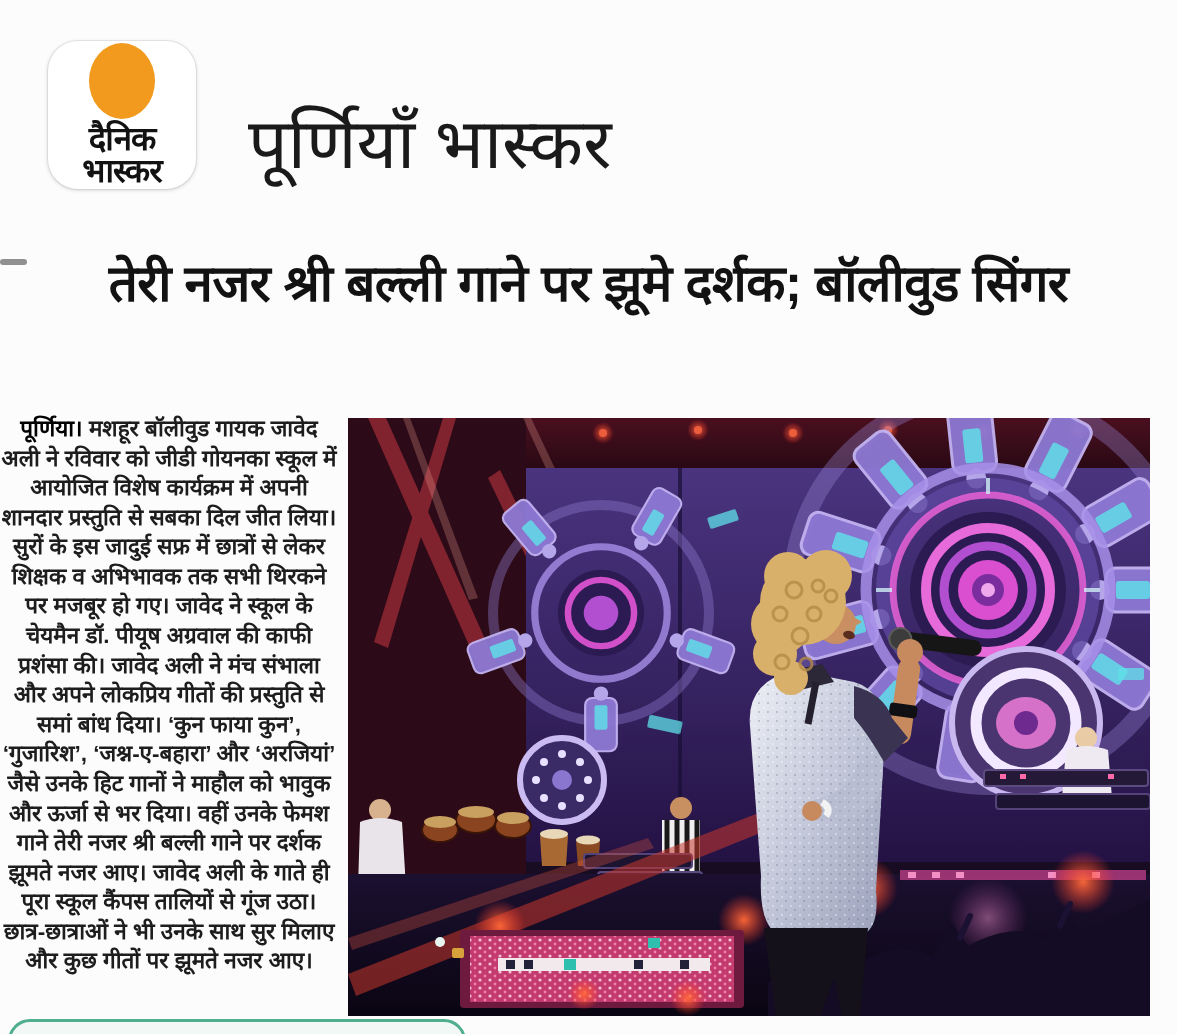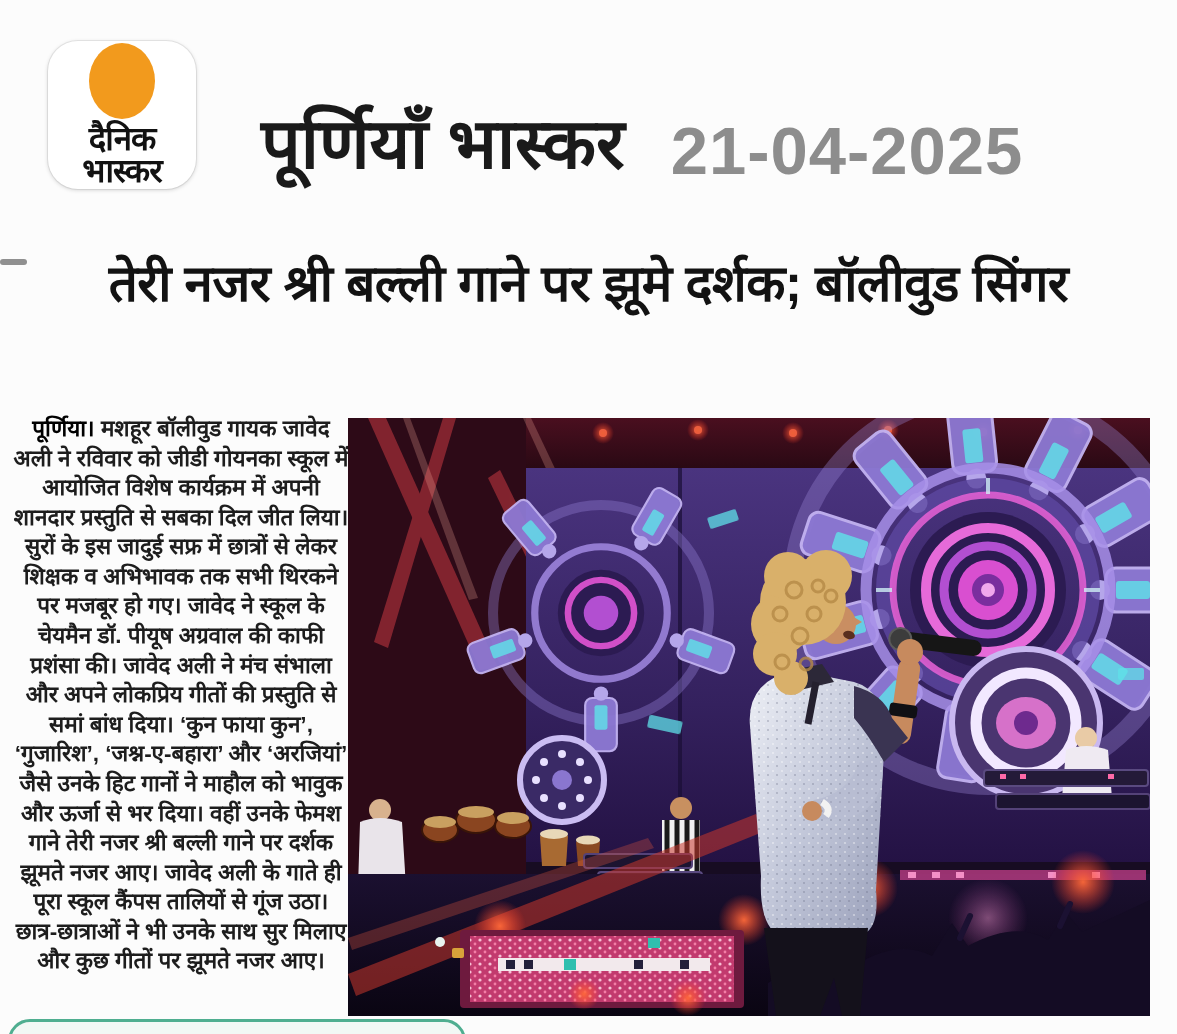--- a/index.html
+++ b/index.html
@@ -18,39 +18,39 @@
     display:flex;align-items:flex-end;gap:20px;
   }
   .logo{
     width:148px;height:148px;background:#ffffff;border-radius:30px;
     box-shadow:0 1px 4px rgba(0,0,0,.18), 0 0 0 1px #ececec;
     display:flex;flex-direction:column;align-items:center;justify-content:center;
   }
   .logo-sun{width:66px;height:76px;border-radius:50%;background:#F29A1D;margin-bottom:4px;}
   .logo-text{font-weight:800;font-size:33px;line-height:.98;color:#121212;text-align:center;letter-spacing:-1px;}
   .masthead-title{
-    margin-left:45px;font-size:70px;font-weight:700;color:#1a1a1a;white-space:nowrap;
+    margin-left:32px;font-size:70px;font-weight:400;color:#1a1a1a;white-space:nowrap;
   }
   .masthead-date{
     margin-left:26px;font-size:67px;font-weight:700;color:#8D8D8D;letter-spacing:1px;white-space:nowrap;
   }
 
   
   .left-dash{position:absolute;left:0;top:259px;width:27px;height:6px;background:#909090;border-radius:3px;}
 
   
   .headline{
     position:absolute;left:30px;right:30px;top:248px;
     text-align:center;font-weight:700;color:#121212;
     font-size:51px;line-height:1.42;letter-spacing:-.5px;
   }
 
   
   .article{
-    position:absolute;left:12px;top:414px;width:338px;
+    position:absolute;left:0;top:414px;width:338px;
     font-size:22.5px;line-height:1.315;font-weight:700;color:#1d1d1d;
     text-align:center;
   }
   .article .dateline{font-weight:800;color:#000;}
 
   
   .photo{
     position:absolute;left:348px;top:418px;width:802px;height:598px;
     background:#140a1c;overflow:hidden;
   }
@@ -69,21 +69,20 @@
 
   <div class="masthead">
     <div class="logo">
       <div class="logo-sun"></div>
       <div class="logo-text">
         <div>दैनिक</div>
         <div>भास्कर</div>
       </div>
     </div>
     <div class="masthead-title">पूर्णियाँ भास्कर</div>
-    <div class="masthead-date">21-04-2025</div>
   </div>
 
   <div class="left-dash"></div>
 
   <div class="headline">
     <div>तेरी नजर श्री बल्ली गाने पर झूमे दर्शक; बॉलीवुड सिंगर</div>
   </div>
 
   <div class="article">
     <span class="dateline">पूर्णिया।</span>

